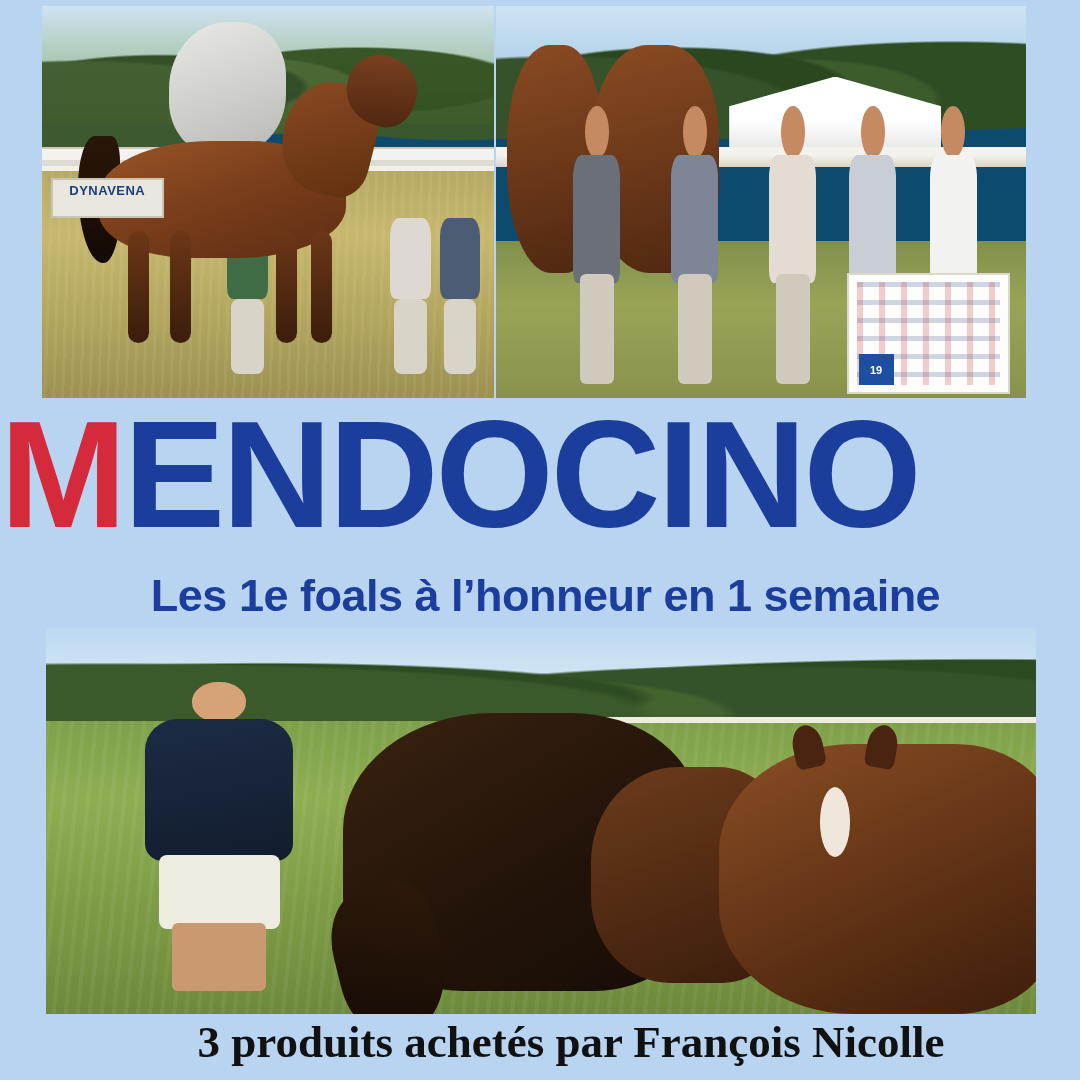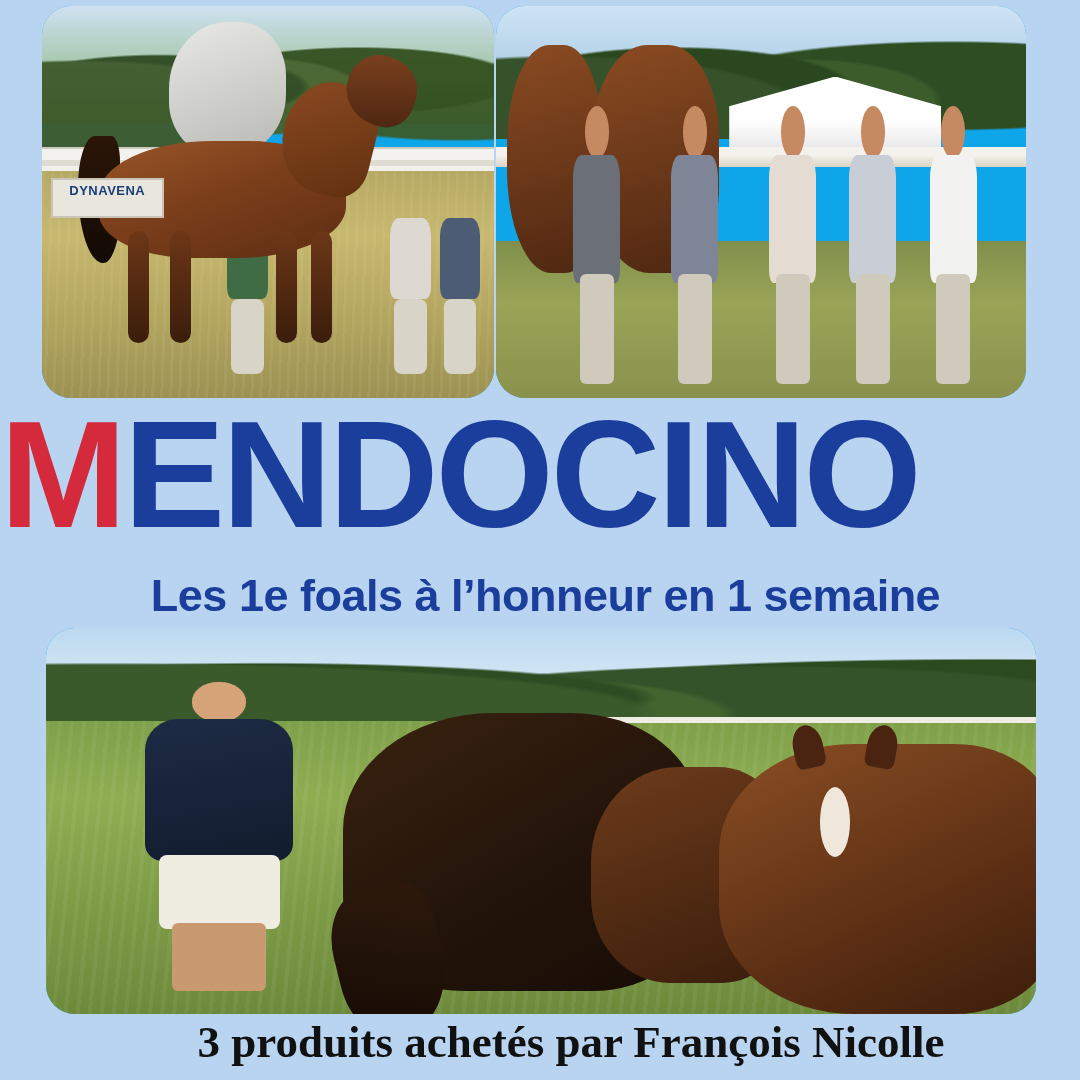--- a/index.html
+++ b/index.html
@@ -17,22 +17,21 @@
   .poster {
     position: absolute;
     inset: 0;
     background: #b9d4f0;
   }
 
   
   .photo {
     position: absolute;
     overflow: hidden;
-    background: #0ea5e9;
-    border-radius: 29px;
+    background: #0c4a6e;
   }
   .photo-top-left   { left: 42px;  top: 6px;   width: 452px; height: 392px; }
   .photo-top-right  { left: 496px; top: 6px;   width: 530px; height: 392px; }
   .photo-bottom     { left: 46px;  top: 628px; width: 990px; height: 386px; }
 
   
   .scene { position: absolute; inset: 0; }
 
   
   .tl-sky   { position:absolute; left:0; top:0; width:100%; height:30%;
@@ -291,20 +290,24 @@
           <div class="head2"></div>
           <div class="torso"></div>
           <div class="legs2"></div>
         </div>
         <div class="tr-p e">
           <div class="head2"></div>
           <div class="torso"></div>
           <div class="legs2"></div>
         </div>
       </div>
+      <div class="tr-board">
+        <div class="bgrid"></div>
+        <div class="bbadge">19</div>
+      </div>
     </div>
   </div>
 
 
   <div class="title"><span class="accent">M</span><span>ENDOCINO</span></div>
 
   <div class="subtitle">Les 1e foals à l’honneur en 1 semaine</div>
 
   <div class="photo photo-bottom">
     <div class="scene">

